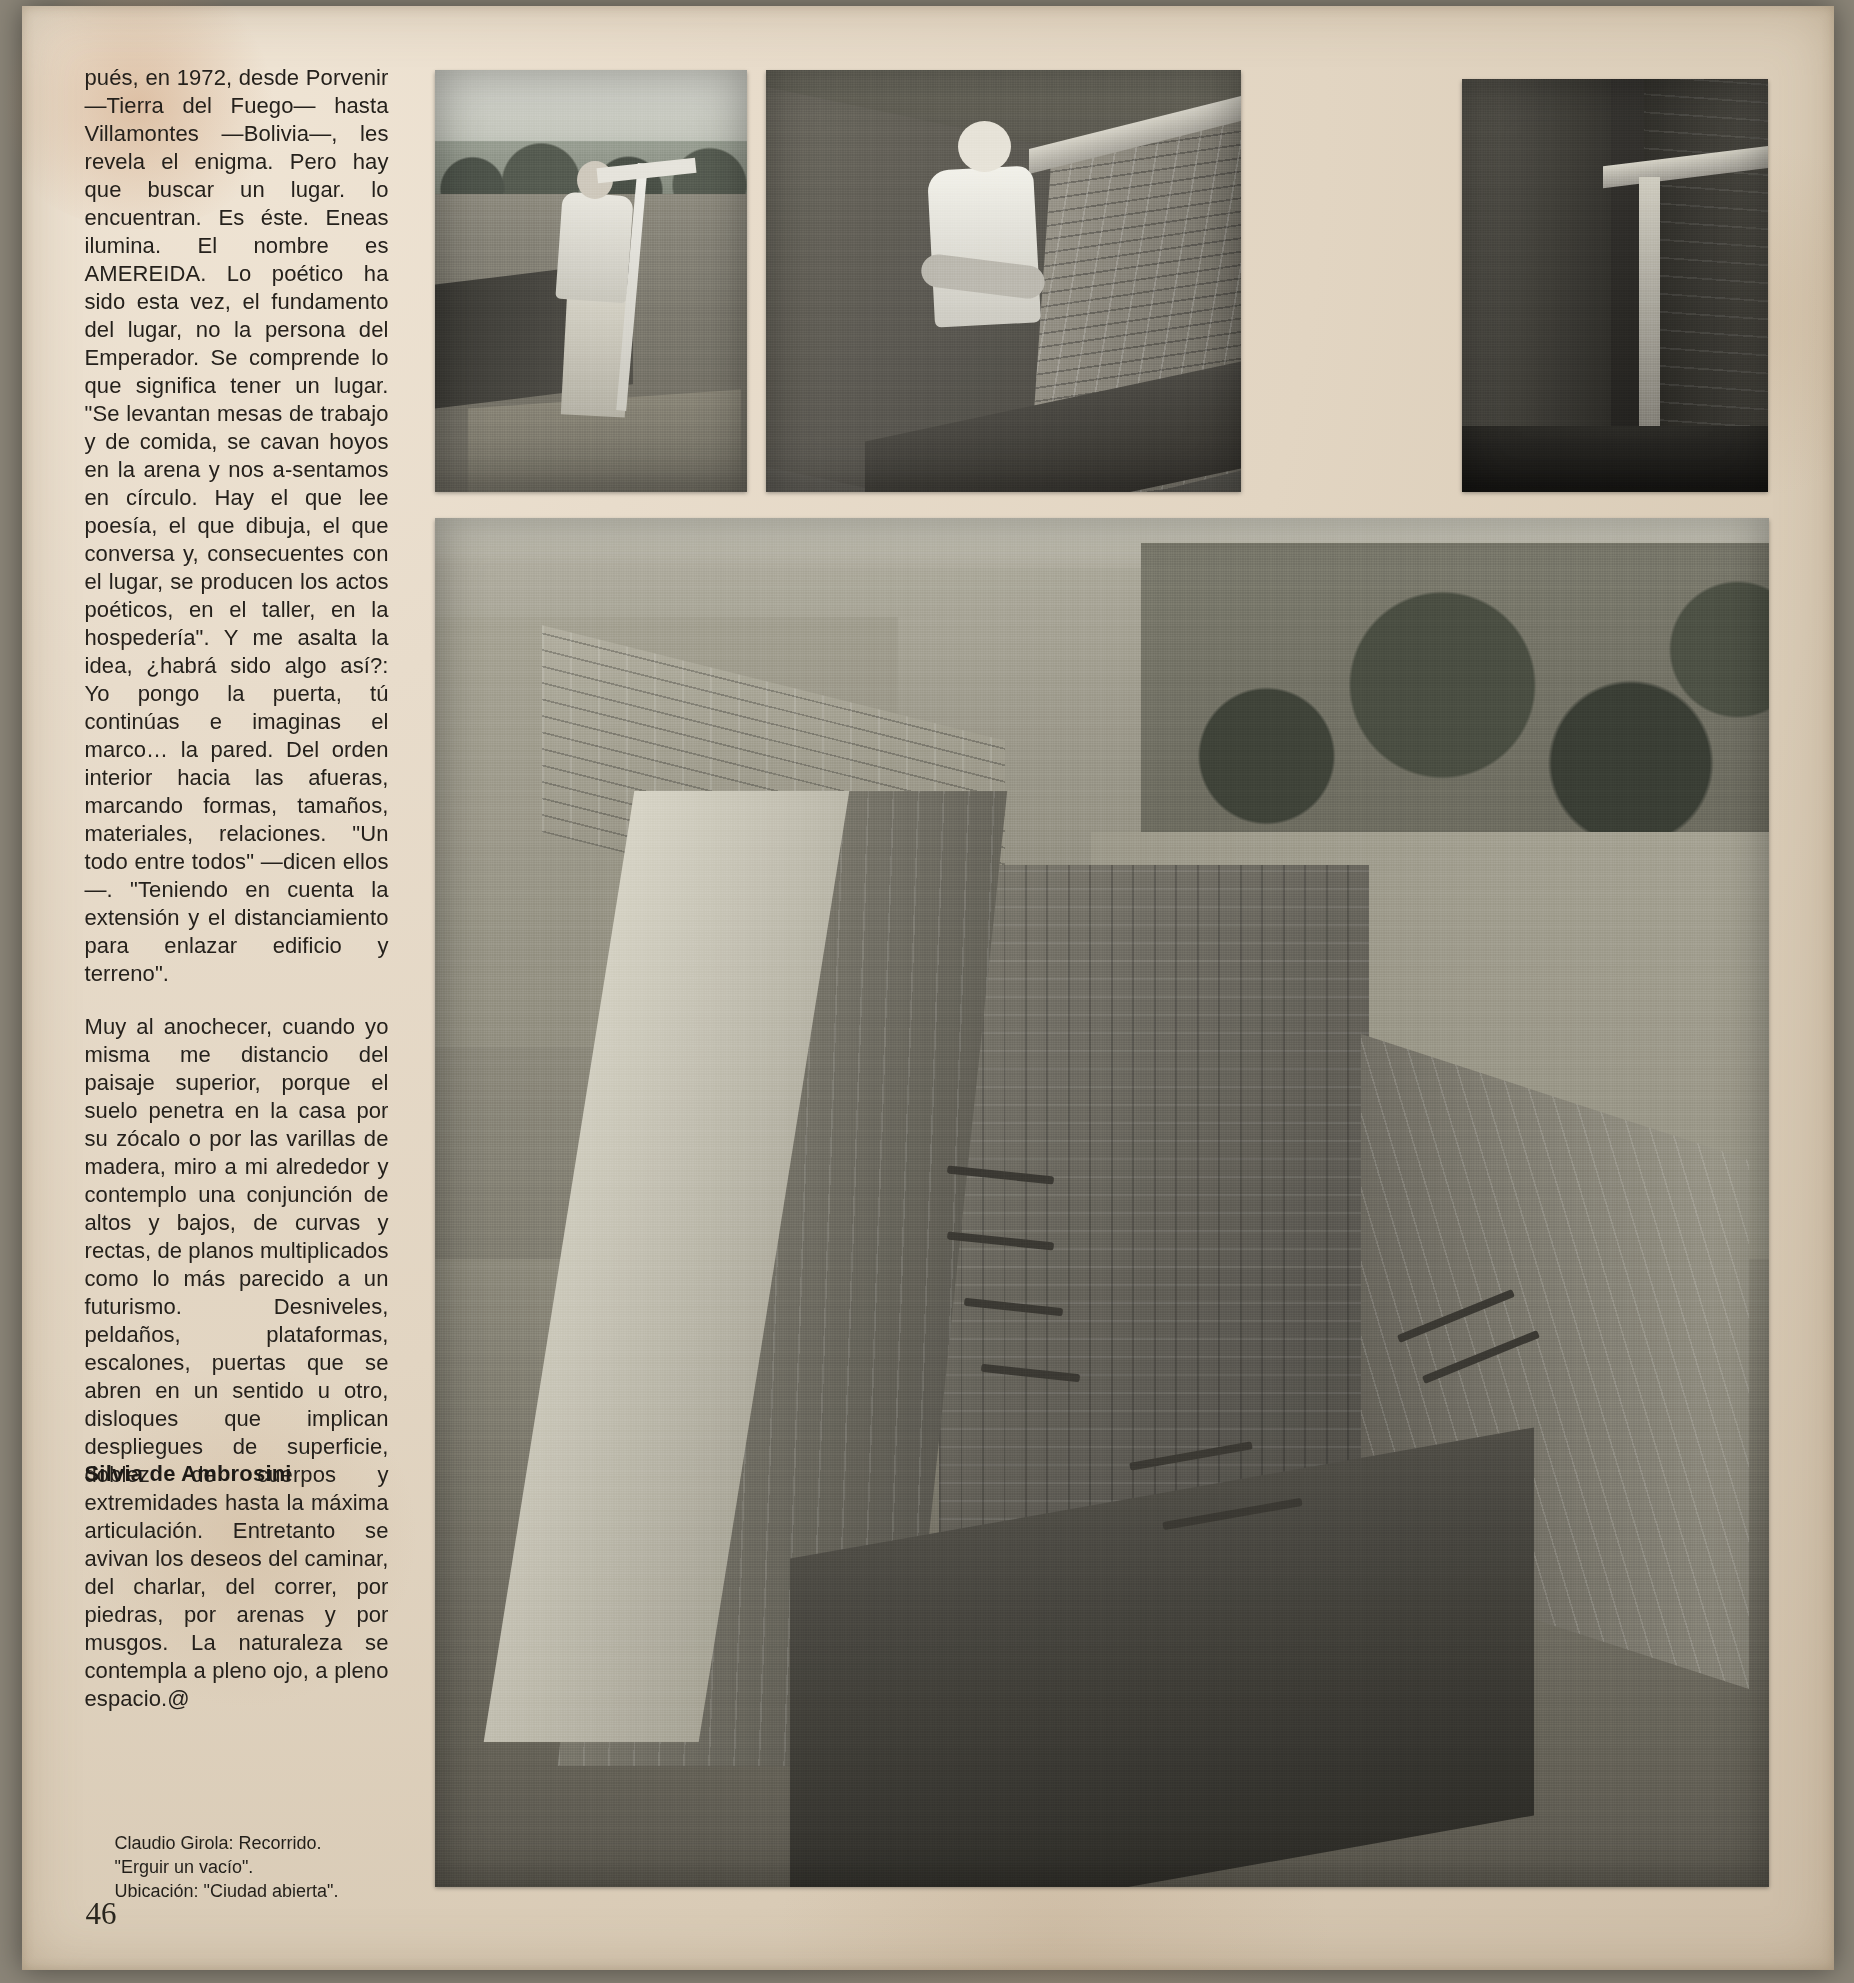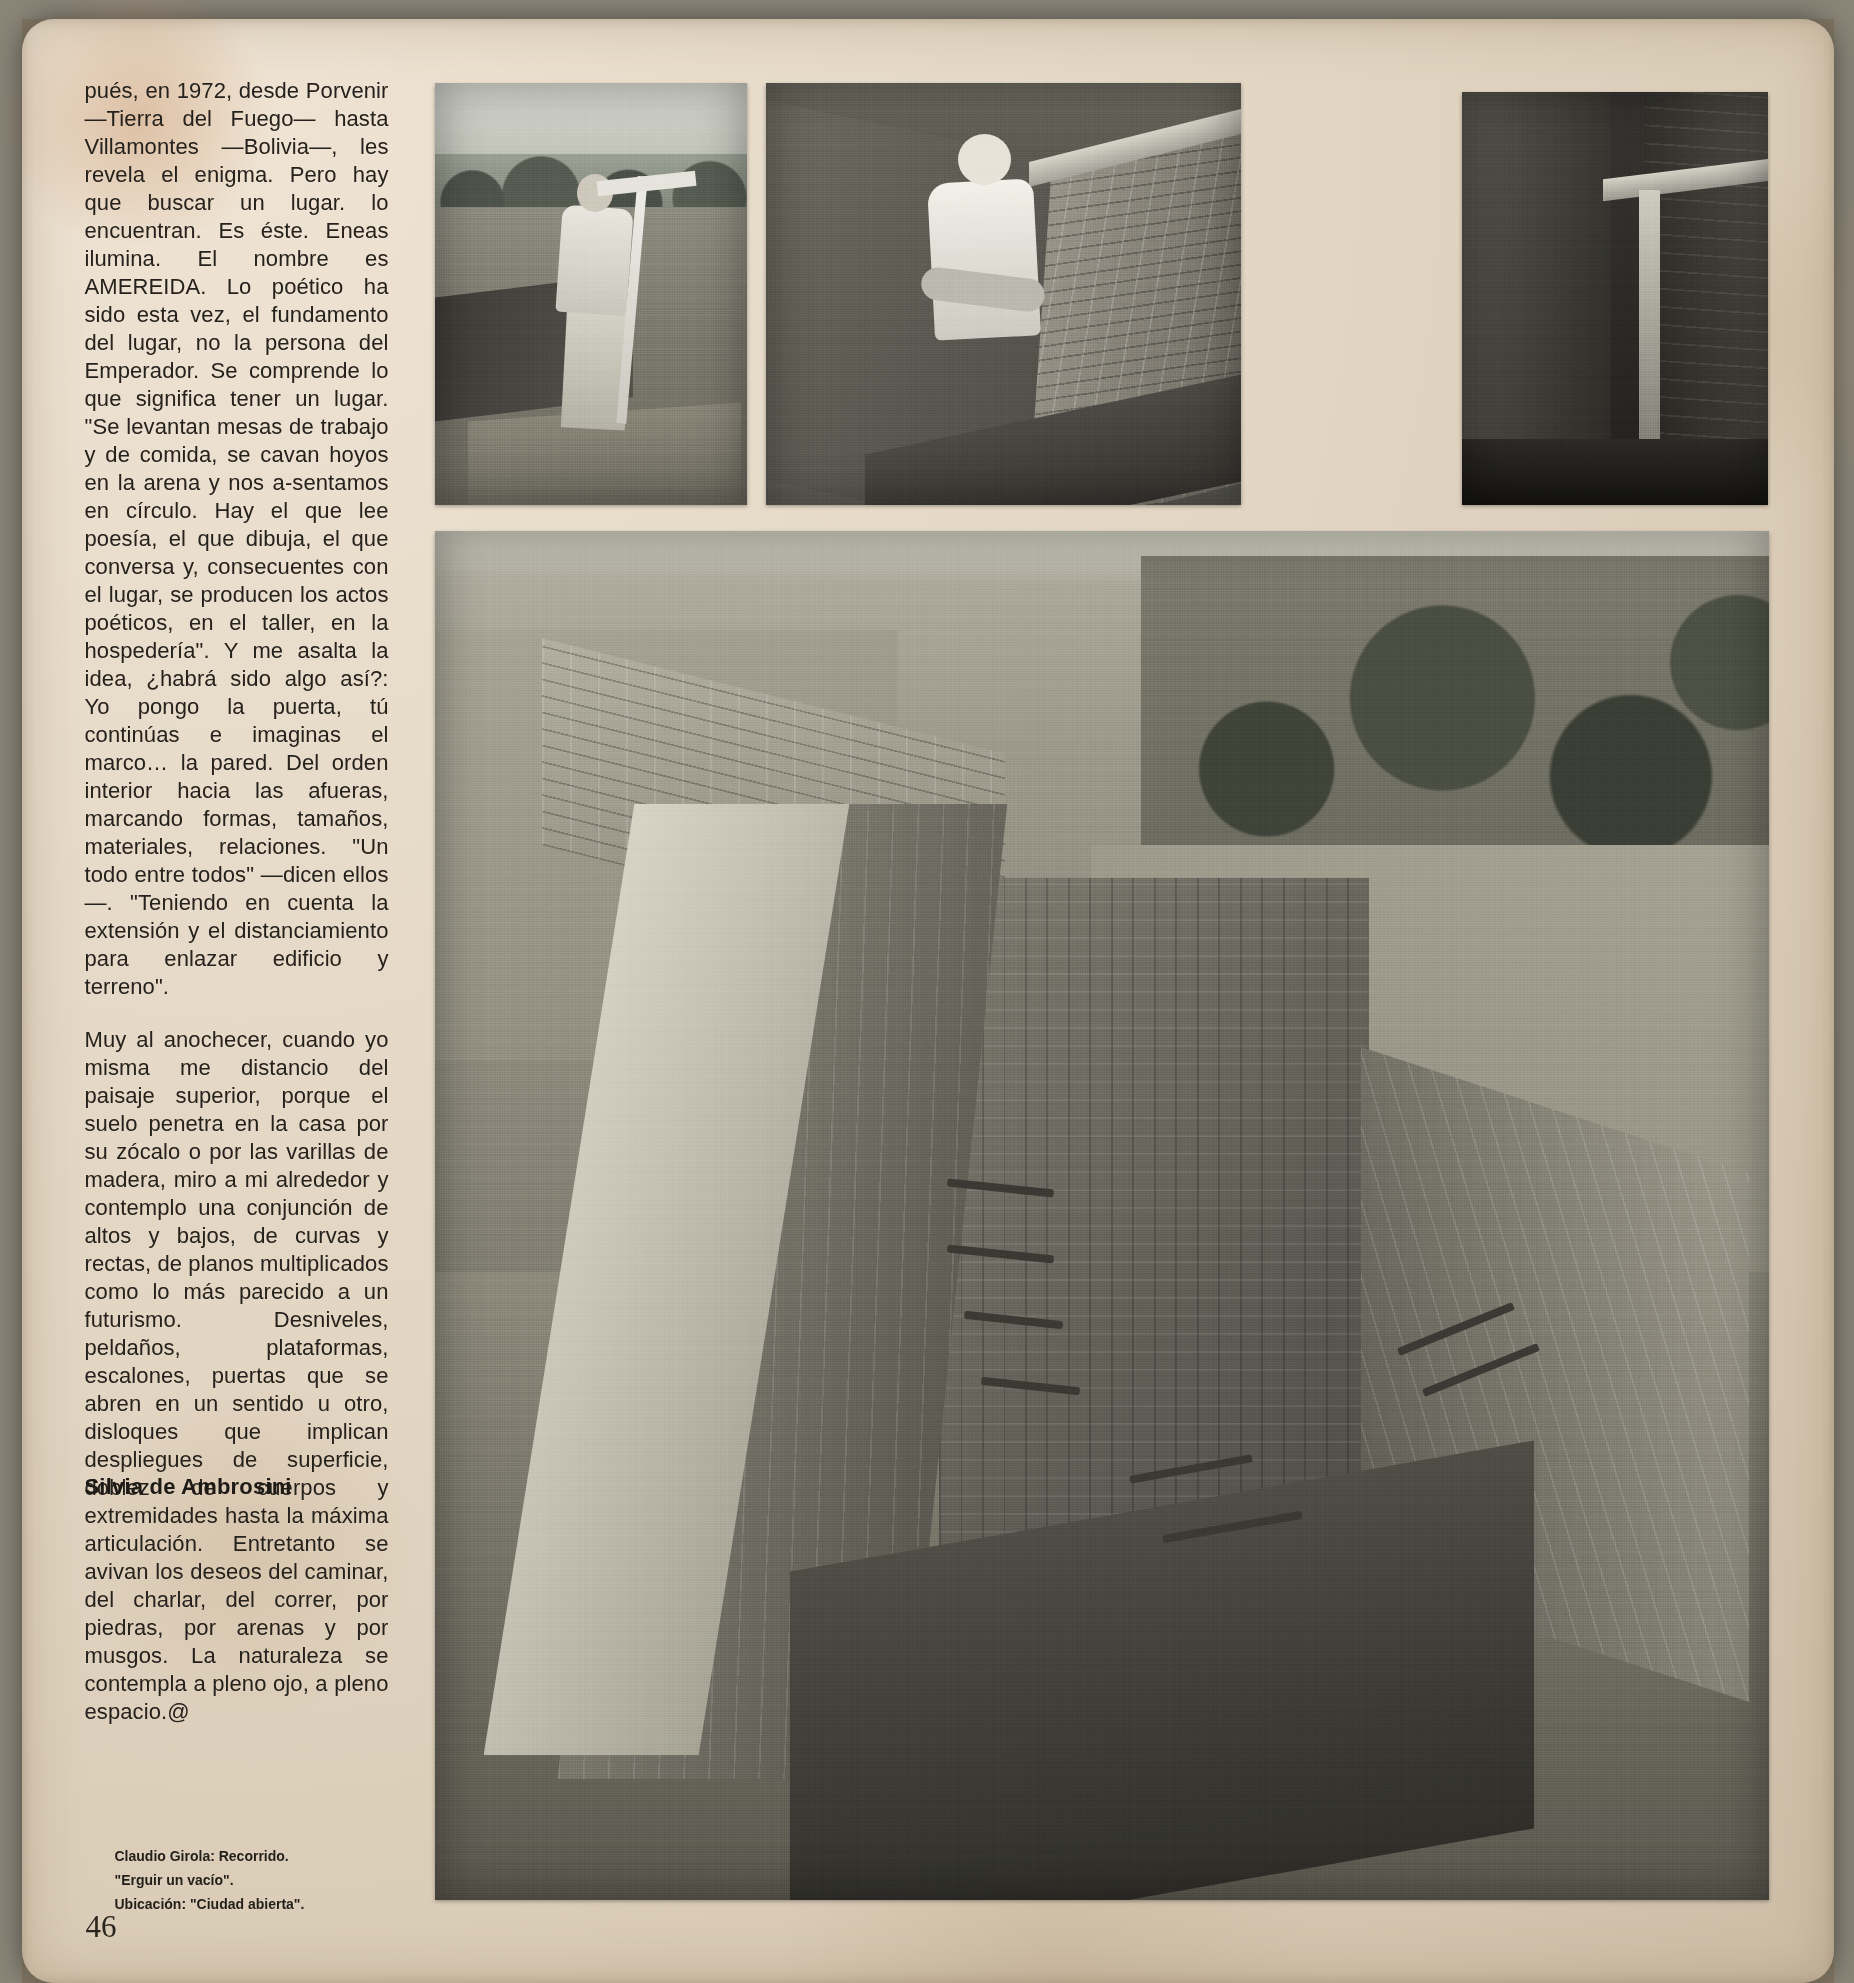--- a/index.html
+++ b/index.html
@@ -11,27 +11,26 @@
     width: 1855px;
     height: 1984px;
     font-family: "Liberation Sans", sans-serif;
     overflow: hidden;
   }
 
   
   #page {
     position: absolute;
     left: 21.5px;
-    top: 19px;
+    top: 6px;
     width: 1812px;
     height: 1964px;
     background:
       radial-gradient(ellipse at 12% 6%, #efe4d4 0%, #e8dccb 22%, #e2d5c2 48%, #d9cbb6 72%, #cdbda7 100%);
     box-shadow: 0 0 28px rgba(0,0,0,.45);
-    border-radius: 32px;
   }
   
   .stain {
     position: absolute;
     border-radius: 50%;
     pointer-events: none;
   }
   .s1 { left: -33px;  top: -25px;  width: 298px; height: 248px; background: radial-gradient(circle, rgba(196,140,96,.40), rgba(196,140,96,0) 70%); }
   .s2 { left: 50px;   top: 1356px; width: 347px; height: 347px; background: radial-gradient(circle, rgba(186,150,110,.22), rgba(186,150,110,0) 70%); }
   .s3 { right: -50px; top: 99px;  width: 281px; height: 430px; background: radial-gradient(circle, rgba(180,150,112,.20), rgba(180,150,112,0) 70%); }
@@ -66,23 +65,23 @@
     font-size: 22px;
     font-weight: bold;
     color: #1d1a16;
     letter-spacing: 0.2px;
   }
   #caption {
     position: absolute;
     left: 93px;
     top: 1825px;
     width: 273px;
-    font-size: 14px;
+    font-size: 18px;
     line-height: 24px;
-    font-weight: bold;
+    font-weight: normal;
     color: #221f1a;
   }
   #folio {
     position: absolute;
     left: 64px;
     top: 1890px;
     font-family: "Liberation Serif", serif;
     font-size: 31px;
     color: #2a261f;
   }

